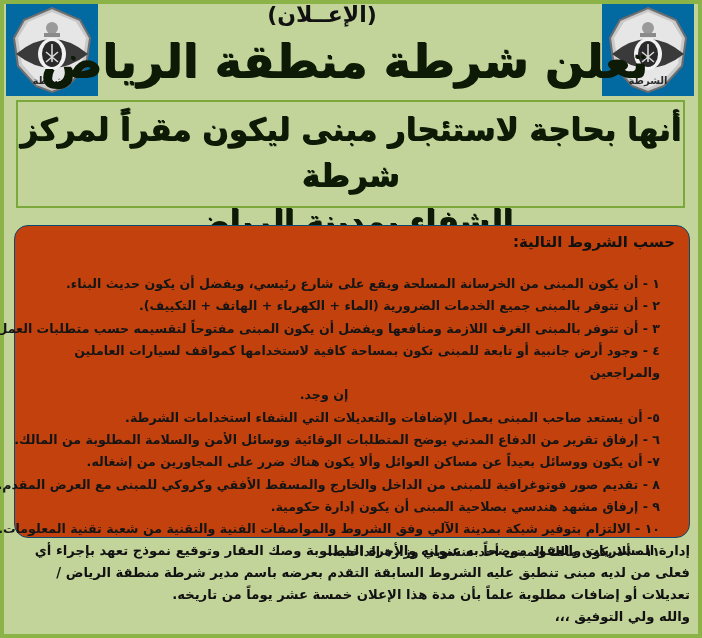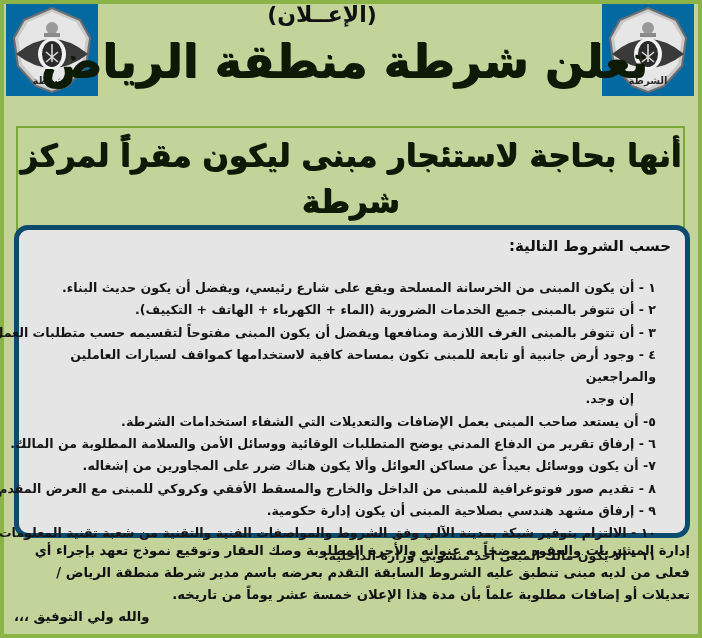--- a/index.html
+++ b/index.html
@@ -28,59 +28,59 @@
     font-size: 22px; font-weight: bold; color: #111;
     direction: rtl;
   }
   .main-title {
     position: absolute; left: 0; top: 34px; width: 688px; text-align: center;
     font-size: 46px; font-weight: bold; color: #0c1a06;
     direction: rtl; letter-spacing: 1px;
     text-shadow: 1px 1px 0 #0c1a06;
   }
   .sub-box {
-    position: absolute; left: 16px; top: 126px; width: 669px; height: 108px;
+    position: absolute; left: 16px; top: 100px; width: 669px; height: 108px;
     border: 2px solid #7aa83a; box-sizing: border-box;
     background: #c3d49a;
     padding-left: 16px;
   }
   .sub-title {
     position: absolute; left: 0; top: 4px; width: 100%; text-align: center;
     direction: rtl; font-size: 31px; font-weight: bold; color: #0c1a06;
     line-height: 46px;
     text-shadow: 1px 1px 0 #0c1a06;
   }
   .cond-box {
     position: absolute; left: 14px; top: 225px; width: 676px; height: 313px;
-    background: #e5e5e5; border: 5px solid #0c4a6e;
+    background: #c2410c; border: 1px solid #0c4a6e;
     border-radius: 14px; box-sizing: border-box;
   }
   .cond-head {
     position: absolute; right: 14px; top: 7px;
     direction: rtl; font-size: 15px; font-weight: bold; color: #111;
   }
   .cond-list {
     position: absolute; right: 12px; top: 30px; width: 650px;
     direction: rtl; margin: 17px; padding: 0; list-style: none;
   }
   .cond-list li {
     font-size: 12.6px; font-weight: bold; color: #151515;
     line-height: 22.3px; white-space: nowrap;
   }
   .cond-list li.wrap { white-space: normal; }
-  .cond-list li.wrap .cont { display: block; padding-right: 22px; }
+  .cond-list li.wrap .cont { display: block; padding-right: 22px; text-align: center; }
   .closing {
     position: absolute; left: 14px; top: 540px; width: 676px;
     direction: rtl; text-align: right;
   }
   .closing p {
     margin: 0; font-size: 13.2px; font-weight: bold; color: #111;
     line-height: 22px; padding-right: 0;
   }
-  .closing p.center { text-align: left; }
+  .closing p.center { text-align: right; }
 </style>
 </head>
 <body>
 
 <div class="frame">
   <div class="inner"></div>
 
   <div class="logo left">
     <svg width="92" height="92" viewBox="0 0 92 92">
       <path d="M46 4 L74 16 L84 34 L80 62 L62 82 L46 88 L30 82 L12 62 L8 34 L18 16 Z" fill="#c9c9c9" stroke="#6f6f6f" stroke-width="2"></path>

